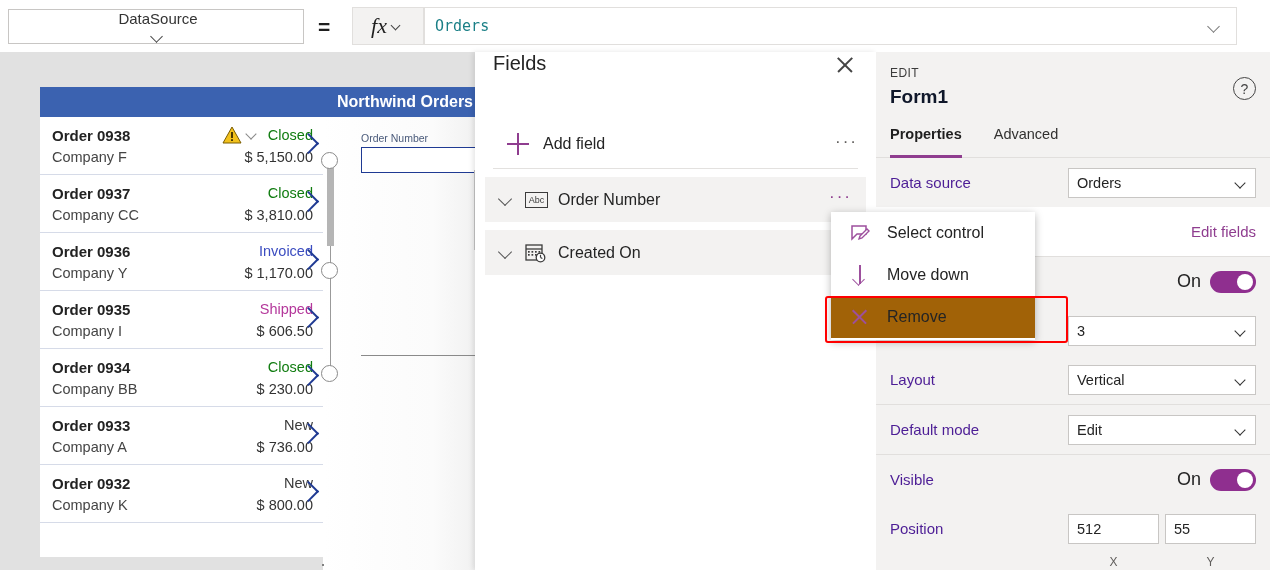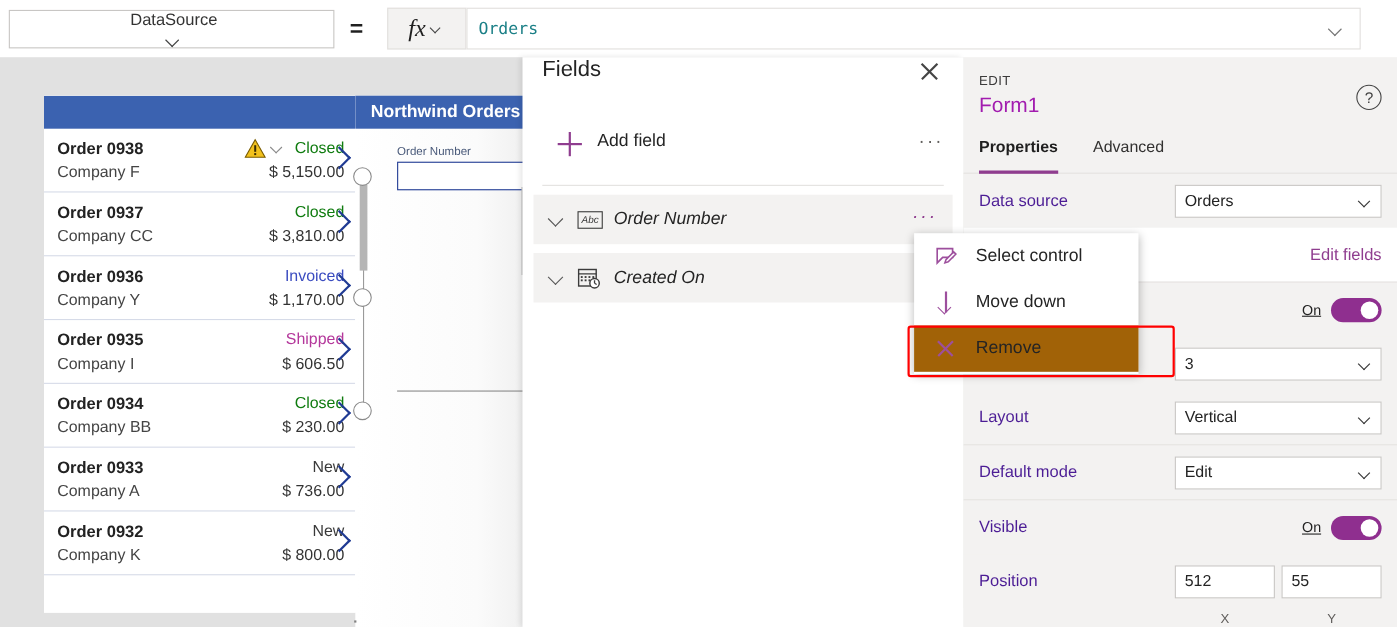--- a/index.html
+++ b/index.html
@@ -181,42 +181,42 @@
     width: 26px; height: 26px; position: relative; cursor: pointer;
   }
   .close-x::before, .close-x::after {
     content: ""; position: absolute; left: 3px; top: 12px;
     width: 20px; height: 1.6px; background: #444444;
   }
   .close-x::before { transform: rotate(45deg); }
   .close-x::after  { transform: rotate(-45deg); }
 
   .add-field-row {
-    display: flex; align-items: flex-start; height: 48px;
+    display: flex; align-items: center; height: 48px;
     padding: 0 18px 0 32px; margin: 6px 0 0 0;
   }
   .plus-icon {
     width: 22px; height: 22px; position: relative; flex: none; margin-right: 14px;
   }
   .plus-icon::before, .plus-icon::after {
     content: ""; position: absolute; background: #8f3d8f;
   }
   .plus-icon::before { left: 0; top: 10px; width: 22px; height: 1.8px; }
   .plus-icon::after  { left: 10px; top: 0; width: 1.8px; height: 22px; }
   .add-field-label { font-size: 16px; color: #242424; flex: 1; }
   .dots {
     letter-spacing: 2px; font-size: 17px; color: #8f3d8f; line-height: 1;
     padding-bottom: 6px;
   }
   .dots.gray { color: #605e5c; }
   .sep-line { height: 1px; background: #e3e1df; margin: 0 18px; }
 
   .field-item {
     display: flex; align-items: center; height: 45px; margin: 8px 10px 0 10px;
-    background: #f3f2f1; padding: 0 14px 0 12px; font-style: italic;
+    background: #f3f2f1; padding: 0 14px 0 12px;
   }
   .f-chev {
     width: 18px; height: 18px; position: relative; flex: none; margin-right: 10px;
   }
   .f-chev::before {
     content: ""; position: absolute; left: 3px; top: 3px;
     width: 9px; height: 9px;
     border-right: 1.4px solid #555; border-bottom: 1.4px solid #555;
     transform: rotate(45deg);
   }
@@ -264,21 +264,21 @@
     pointer-events: none;
   }
 
   
   .props-panel {
     position: absolute; left: 876px; top: 52px; width: 394px; height: 518px;
     background: #f3f2f1;
   }
   .props-head { position: relative; height: 72px; padding: 14px 0 0 14px; }
   .edit-kicker { font-size: 12px; color: #3b3b3b; letter-spacing: .4px; }
-  .form-name { font-size: 19px; color: #a21caf; margin-top: 6px; }
+  .form-name { font-size: 19px; color: #0f172a; margin-top: 6px; font-weight: bold; }
   .help-circle {
     position: absolute; right: 14px; top: 25px;
     width: 23px; height: 23px; border: 1.4px solid #444; border-radius: 50%;
     font-size: 14px; color: #444; display: flex; align-items: center; justify-content: center;
   }
   .tabs {
     display: flex; gap: 32px; padding: 0 0 0 14px; height: 34px;
     border-bottom: 1px solid #e1dfdd;
   }
   .tab { font-size: 14.5px; color: #323130; position: relative; padding-top: 2px; }
@@ -297,21 +297,21 @@
   .psel {
     width: 188px; height: 30px; background: #ffffff; border: 1px solid #c8c6c4;
     display: flex; align-items: center; padding: 0 6px 0 8px;
     font-size: 14.5px; color: #242424;
   }
   .psel .val { flex: 1; }
   .psel .chev::before { width: 7px; height: 7px; border-width: 1.3px; border-color: #333; }
   .link-purple { font-size: 15px; color: #8f3d8f; }
   .prow-divider { height: 1px; background: #e1dfdd; margin: 0 0 0 0; }
   .toggle-wrap { display: flex; align-items: center; gap: 9px; }
-  .toggle-label { font-size: 13px; color: #242424; text-decoration: underline; }
+  .toggle-label { font-size: 18px; color: #242424; }
   .toggle {
     width: 46px; height: 22px; border-radius: 11px; background: #8f2f8f;
     position: relative;
   }
   .toggle .knob {
     position: absolute; right: 3px; top: 3px; width: 16px; height: 16px;
     border-radius: 50%; background: #ffffff;
   }
   .pos-inputs { display: flex; gap: 6px; }
   .pnum {

